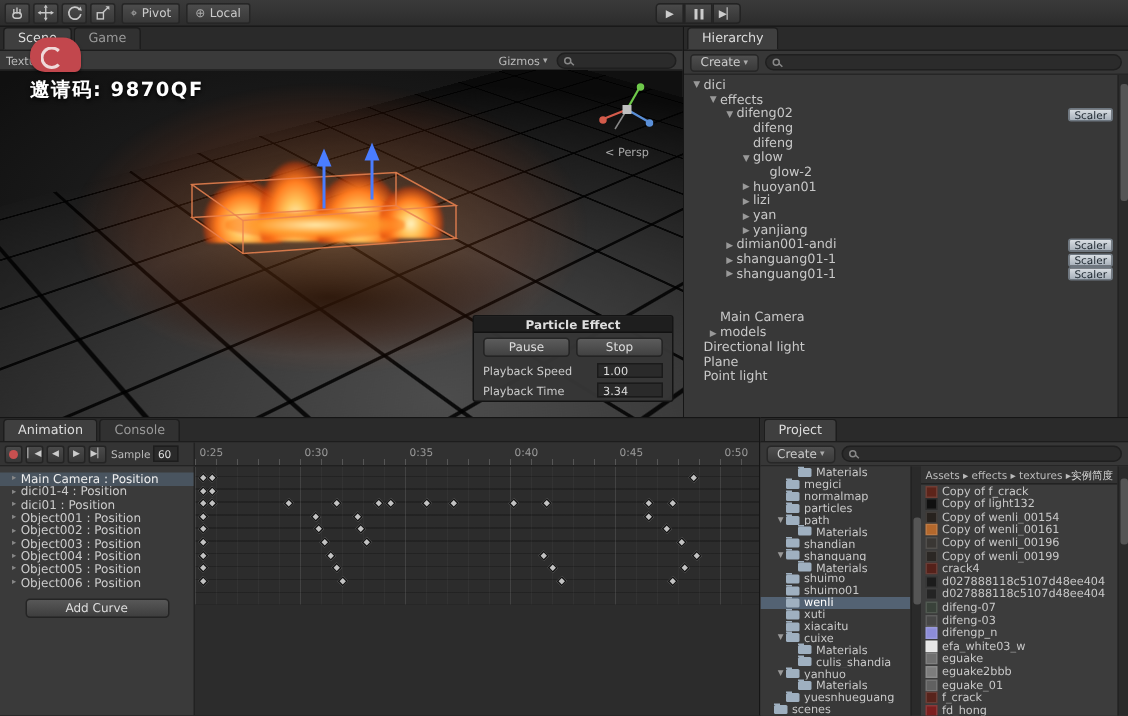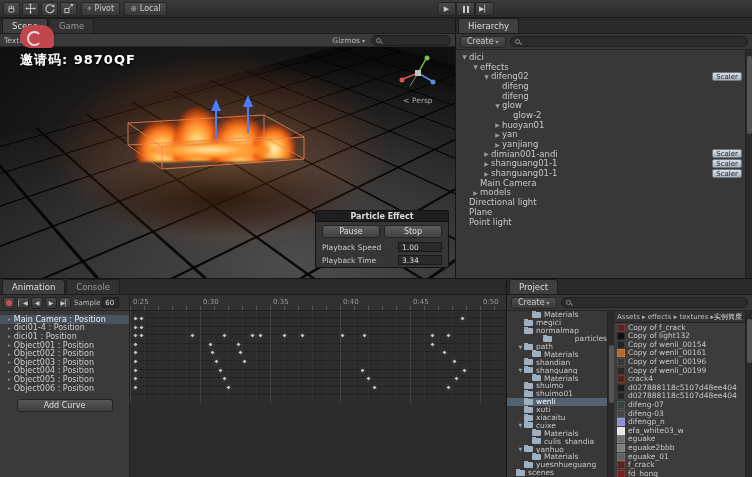--- a/index.html
+++ b/index.html
@@ -310,20 +310,24 @@
         <div class="trow" style="padding-left: 48px;">
           <span class="tri"></span>
           <span class="tlabel">glow-2</span>
         </div>
         <div class="trow" style="padding-left: 37px;">
           <span class="tri">▶</span>
           <span class="tlabel">huoyan01</span>
         </div>
         <div class="trow" style="padding-left: 37px;">
           <span class="tri">▶</span>
+          <span class="tlabel">lizi</span>
+        </div>
+        <div class="trow" style="padding-left: 37px;">
+          <span class="tri">▶</span>
           <span class="tlabel">yan</span>
         </div>
         <div class="trow" style="padding-left: 37px;">
           <span class="tri">▶</span>
           <span class="tlabel">yanjiang</span>
         </div>
         <div class="trow" style="padding-left: 26px;">
           <span class="tri">▶</span>
           <span class="tlabel">dimian001-andi</span>
           <span class="scaler">Scaler</span>
@@ -331,21 +335,21 @@
         <div class="trow" style="padding-left: 26px;">
           <span class="tri">▶</span>
           <span class="tlabel">shanguang01-1</span>
           <span class="scaler">Scaler</span>
         </div>
         <div class="trow" style="padding-left: 26px;">
           <span class="tri">▶</span>
           <span class="tlabel">shanguang01-1</span>
           <span class="scaler">Scaler</span>
         </div>
-        <div class="trow" style="padding-left: 15px;">
+        <div class="trow" style="padding-left: 15px; margin-top: 20px;">
           <span class="tri"></span>
           <span class="tlabel">Main Camera</span>
         </div>
         <div class="trow" style="padding-left: 15px;">
           <span class="tri">▶</span>
           <span class="tlabel">models</span>
         </div>
         <div class="trow" style="padding-left: 4px;">
           <span class="tri"></span>
           <span class="tlabel">Directional light</span>
@@ -502,21 +506,21 @@
         <div class="prow" style="padding-left: 10px;">
           <span class="tri"></span>
           <span class="fold"></span>
           <span class="tlabel">megici</span>
         </div>
         <div class="prow" style="padding-left: 10px;">
           <span class="tri"></span>
           <span class="fold"></span>
           <span class="tlabel">normalmap</span>
         </div>
-        <div class="prow" style="padding-left: 10px; justify-content: space-between;">
+        <div class="prow" style="padding-left: 10px;">
           <span class="tri"></span>
           <span class="fold"></span>
           <span class="tlabel">particles</span>
         </div>
         <div class="prow" style="padding-left: 10px;">
           <span class="tri">▼</span>
           <span class="fold"></span>
           <span class="tlabel">path</span>
         </div>
         <div class="prow" style="padding-left: 18px;">

